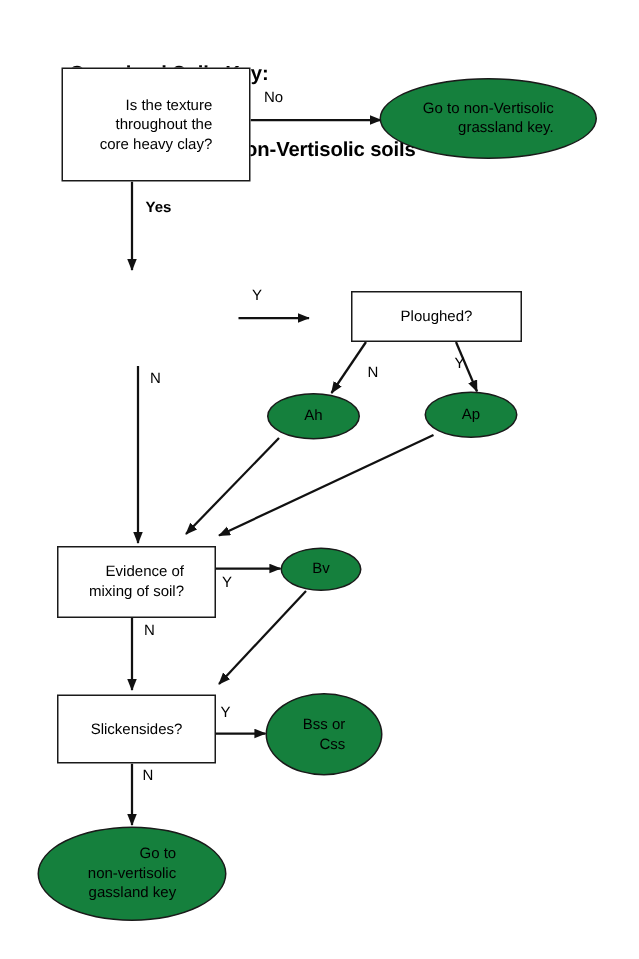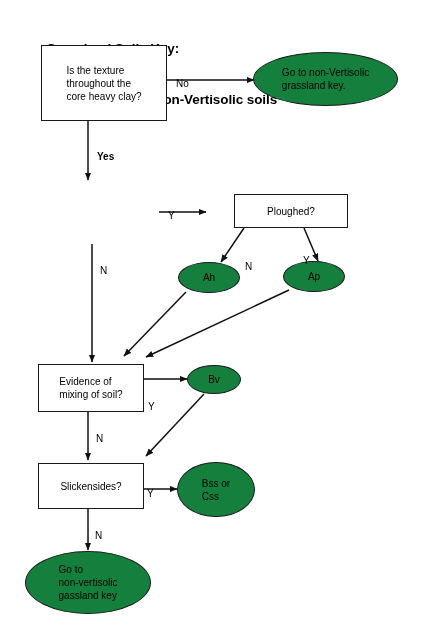--- a/index.html
+++ b/index.html
@@ -36,21 +36,21 @@
     white-space: pre;
     letter-spacing: -0.1px;
   }
   .title .tline { display: block; }
   .node {
     position: absolute;
     box-sizing: border-box;
     display: flex;
     align-items: center;
     justify-content: center;
-    text-align: left;
+    text-align: right;
     color: #000000;
     font-size: 10px;
     line-height: 13px;
   }
   .node.box {
     border: 1.4px solid #1a1a1a;
     background: #ffffff;
   }
   .node.ellipse {
     border: 1.4px solid #1a1a1a;
@@ -61,21 +61,20 @@
     display: block;
     white-space: pre-line;
     padding: 0 4px;
   }
   .edge-label {
     position: absolute;
     font-size: 10px;
     color: #000000;
     line-height: 12px;
     white-space: nowrap;
-    margin-top: 18px;
   }
 </style>
 </head>
 <body>
 
 <div id="canvas">
 
   <div class="title">
     <span class="tline">Grassland Soils Key:</span>
     <span class="tline">Vertisolic versus non-Vertisolic soils</span>

